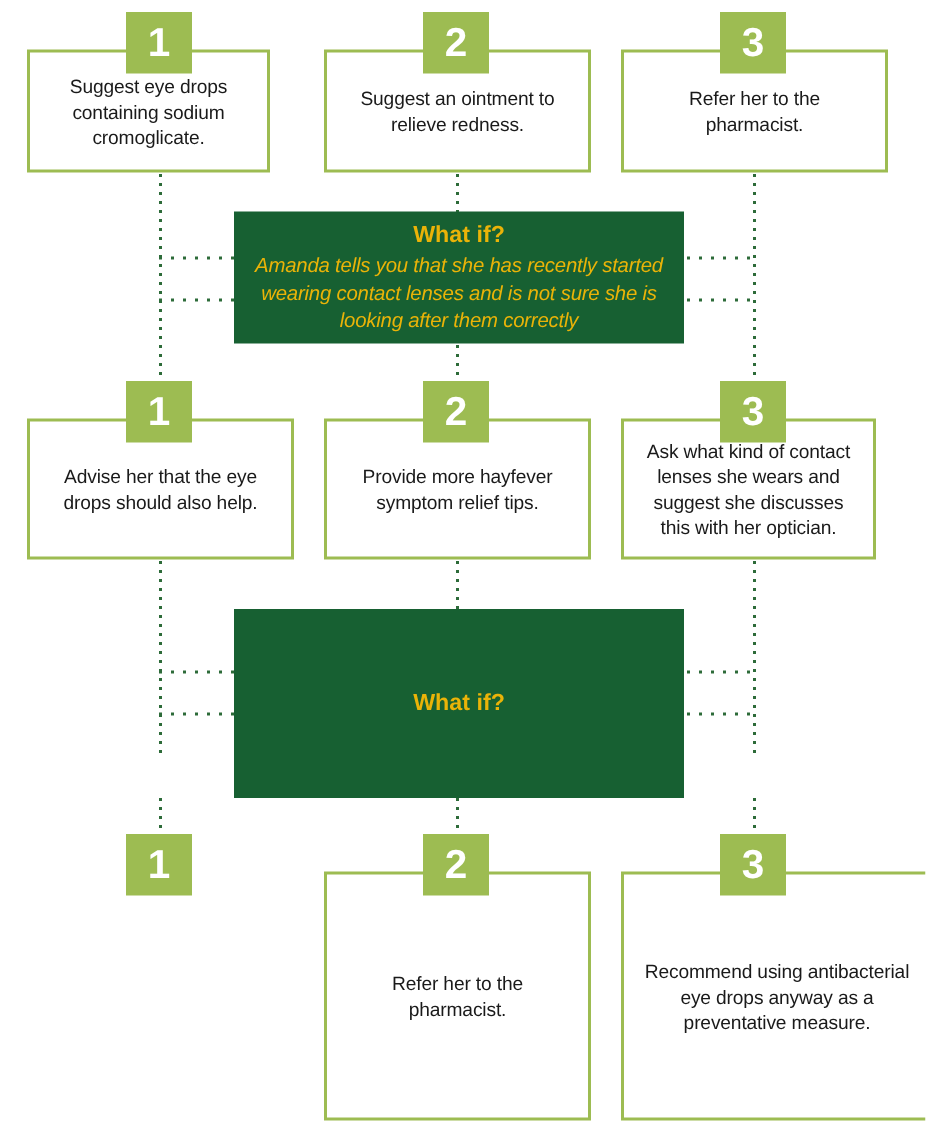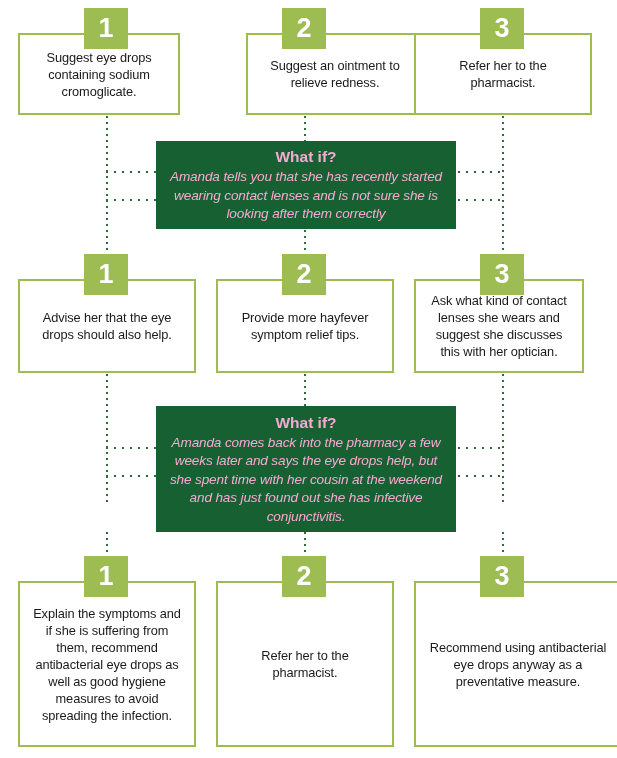--- a/index.html
+++ b/index.html
@@ -52,21 +52,21 @@
     line-height: 41px;
     text-align: center;
     z-index: 5;
   }
 
   
   .whatif {
     position: absolute;
     box-sizing: border-box;
     background: #176032;
-    color: #f9a8d4;
+    color: #eab308;
     text-align: center;
     z-index: 6;
     display: flex;
     flex-direction: column;
     justify-content: center;
     padding: 0 8px;
   }
   .whatif-title {
     display: block;
     font-size: 15.5px;
@@ -121,21 +121,21 @@
   <div class="hdot" style="left:106px; top:475px; width:58px;"></div>
   <div class="hdot" style="left:450px; top:447px; width:54px;"></div>
   <div class="hdot" style="left:450px; top:475px; width:54px;"></div>
 
   <div class="num-badge" style="left:84px; top:8px;">1</div>
   <div class="option-box" style="left:18px; top:33px; width:162px; height:82px;">
     <span class="option-text">Suggest eye drops containing sodium cromoglicate.</span>
   </div>
 
   <div class="num-badge" style="left:282px; top:8px;">2</div>
-  <div class="option-box" style="left:216px; top:33px; width:178px; height:82px;margin-left:30px;">
+  <div class="option-box" style="left:216px; top:33px; width:178px; height:82px;">
     <span class="option-text">Suggest an ointment to relieve redness.</span>
   </div>
 
   <div class="num-badge" style="left:480px; top:8px;">3</div>
   <div class="option-box" style="left:414px; top:33px; width:178px; height:82px;">
     <span class="option-text">Refer her to the pharmacist.</span>
   </div>
 
   <div class="whatif" style="left:156px; top:141px; width:300px; height:88px;">
     <span class="whatif-title">What if?</span>
@@ -152,31 +152,27 @@
     <span class="option-text">Provide more hayfever symptom relief tips.</span>
   </div>
 
   <div class="num-badge" style="left:480px; top:254px;">3</div>
   <div class="option-box" style="left:414px; top:279px; width:170px; height:94px;">
     <span class="option-text">Ask what kind of contact lenses she wears and suggest she discusses this with her optician.</span>
   </div>
 
   <div class="whatif" style="left:156px; top:406px; width:300px; height:126px;">
     <span class="whatif-title">What if?</span>
-    <span class="whatif-body">Amanda comes back into the pharmacy a few weeks later and says the eye drops help, but she spent time with her cousin at the weekend and has just found out she has infective conjunctivitis.</span>
   </div>
 
   <div class="vdot" style="left:106px; top:532px; height:24px;"></div>
   <div class="vdot" style="left:304px; top:532px; height:24px;"></div>
   <div class="vdot" style="left:502px; top:532px; height:24px;"></div>
 
   <div class="num-badge" style="left:84px; top:556px;">1</div>
-  <div class="option-box" style="left:18px; top:581px; width:178px; height:166px;">
-    <span class="option-text">Explain the symptoms and if she is suffering from them, recommend antibacterial eye drops as well as good hygiene measures to avoid spreading the infection.</span>
-  </div>
 
   <div class="num-badge" style="left:282px; top:556px;">2</div>
   <div class="option-box" style="left:216px; top:581px; width:178px; height:166px;">
     <span class="option-text">Refer her to the pharmacist.</span>
   </div>
 
   <div class="num-badge" style="left:480px; top:556px;">3</div>
   <div class="option-box" style="left:414px; top:581px; width:208px; height:166px;">
     <span class="option-text">Recommend using antibacterial eye drops anyway as a preventative measure.</span>
   </div>

